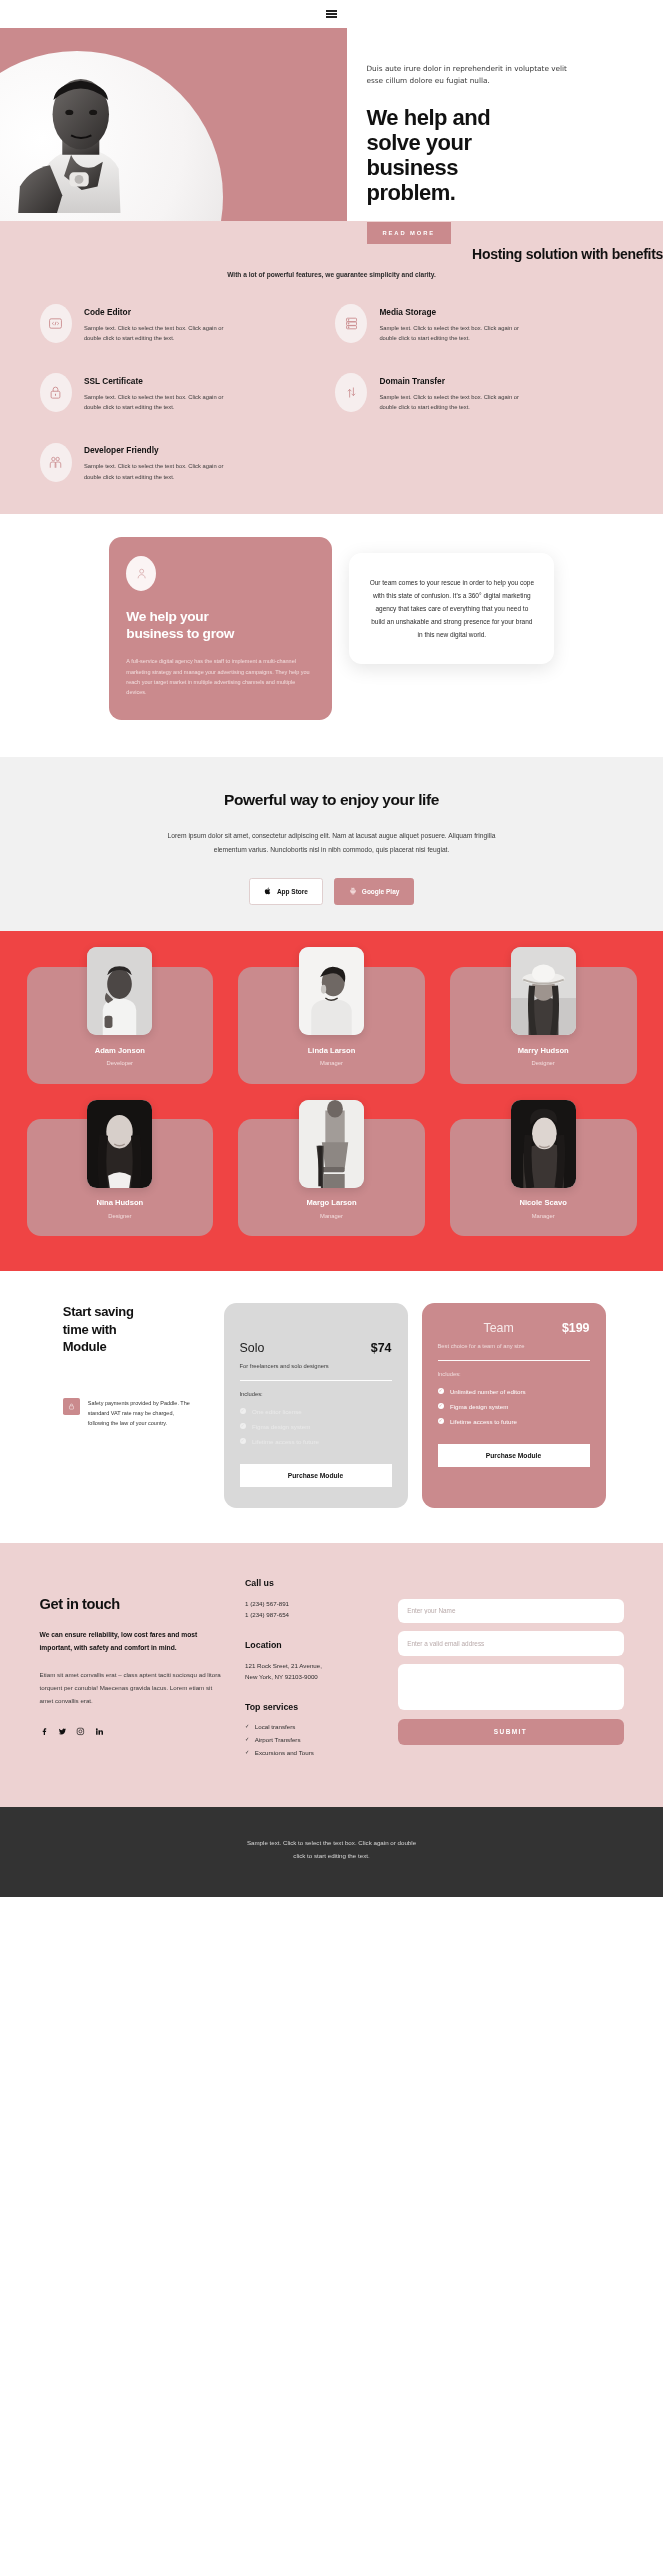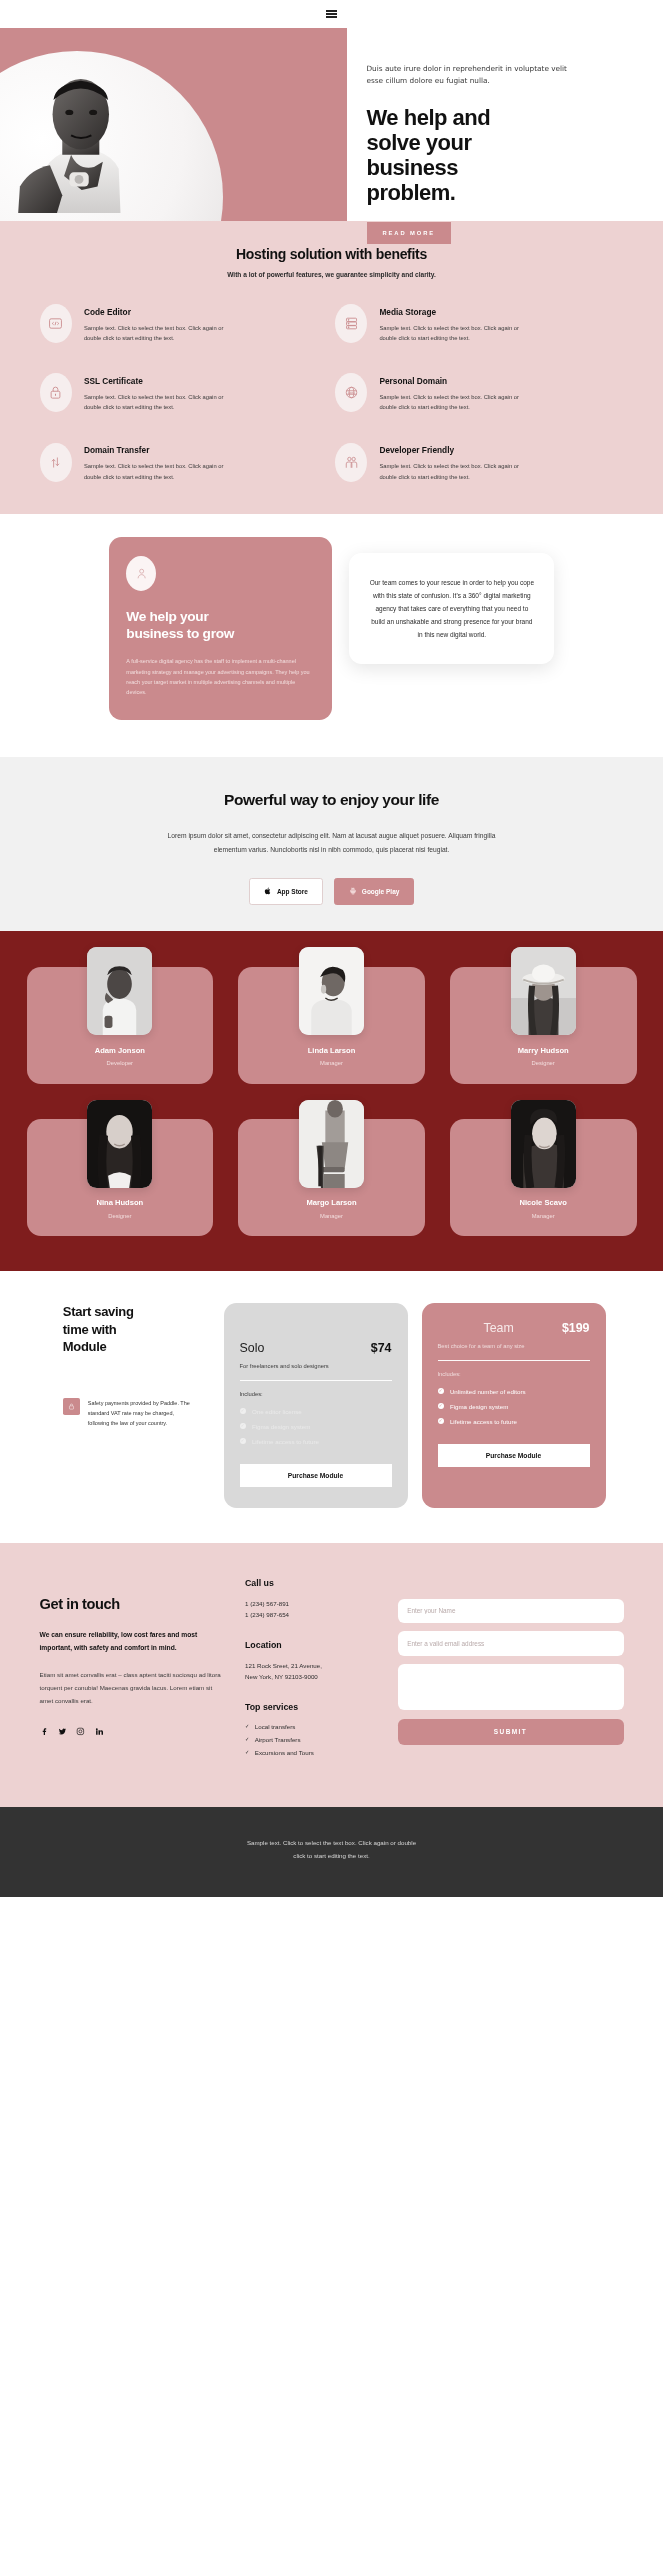--- a/index.html
+++ b/index.html
@@ -49,21 +49,21 @@
   }
   .btn-read {
     margin-top: 16px; display: inline-block; background: #ca8a8d; color: #fff;
     border: none; padding: 8px 16px; font-size: 5.8px; letter-spacing: 1.9px;
     font-weight: 600; cursor: pointer; font-family: "Liberation Sans", sans-serif;
   }
 
   
   .benefits { background: #edd2d2; padding: 25px 0 32px; }
   .sec-title {
-    text-align: center; font-size: 14px; font-weight: 700; letter-spacing: -0.3px; color: #111;
+    text-align: right; font-size: 14px; font-weight: 700; letter-spacing: -0.3px; color: #111;
   }
   .sec-sub {
     text-align: center; font-size: 6.6px; font-weight: 700; margin-top: 8.8px; color: #2b2b2b;
   }
   .bgrid {
     margin: 26.5px auto 0; width: 584px;
     display: grid; grid-template-columns: 1fr 1fr; row-gap: 30px; column-gap: 7px;
   }
   .bitem { display: flex; gap: 12.4px; }
   .bicon {
@@ -105,21 +105,21 @@
   .pf-btns { margin-top: 21px; display: flex; justify-content: center; gap: 10.6px; }
   .store-btn {
     display: flex; align-items: center; gap: 5.3px; padding: 8px 14px; border-radius: 2.7px;
     font-size: 6.5px; font-weight: 700; cursor: pointer;
   }
   .store-btn.light { background: #fff; border: 0.9px solid #e0cfcf; color: #111; }
   .store-btn.pink { background: #ca8a8d; border: 0.9px solid #ca8a8d; color: #fff; }
   .store-btn svg { width: 8px; height: 8px; }
 
   
-  .team { background: #7f1d1d; padding: 16px 0 35px; }
+  .team { background: #ef4444; padding: 16px 0 35px; }
   .tgrid {
     width: 610px; margin: 0 auto;
     display: grid; grid-template-columns: repeat(3, 1fr); gap: 16px 25px;
   }
   .tcard {
     background: #ca8a8d; border-radius: 14px; padding-bottom: 17.7px;
     display: flex; flex-direction: column; align-items: center; position: relative;
     min-height: 108px; margin-top: 19.5px;
   }
   .tphoto {
@@ -304,34 +304,20 @@
             <path d="M8.2 10V7.2a3.8 3.8 0 017.6 0V10"></path>
             <path d="M12 14v3.2" stroke-width="1.6"></path>
           </svg>
         </div>
         <div class="btxt">
           <div class="btitle">SSL Certificate</div>
           <div class="bdesc">Sample text. Click to select the text box. Click again or double click to start editing the text.</div>
         </div>
       </div>
 
-      <div class="bitem">
-        <div class="bicon">
-          <svg viewBox="0 0 24 24" fill="none" stroke="#c98a8d" stroke-width="1.3">
-            <circle cx="12" cy="12" r="8.4"></circle>
-            <ellipse cx="12" cy="12" rx="3.8" ry="8.4"></ellipse>
-            <path d="M3.8 9.2h16.4M3.8 14.8h16.4"></path>
-            <text x="12" y="13.6" font-size="5" fill="#c98a8d" stroke="none" text-anchor="middle" font-family="Liberation Sans, sans-serif">www</text>
-          </svg>
-        </div>
-        <div class="btxt">
-          <div class="btitle">Personal Domain</div>
-          <div class="bdesc">Sample text. Click to select the text box. Click again or double click to start editing the text.</div>
-        </div>
-      </div>
 
       <div class="bitem">
         <div class="bicon">
           <svg viewBox="0 0 24 24" fill="none" stroke="#c98a8d" stroke-width="1.3">
             <path d="M9 20V7M9 7L6.2 10M9 7l2.8 3"></path>
             <path d="M15 4v13M15 17l-2.8-3M15 17l2.8-3"></path>
           </svg>
         </div>
         <div class="btxt">
           <div class="btitle">Domain Transfer</div>

